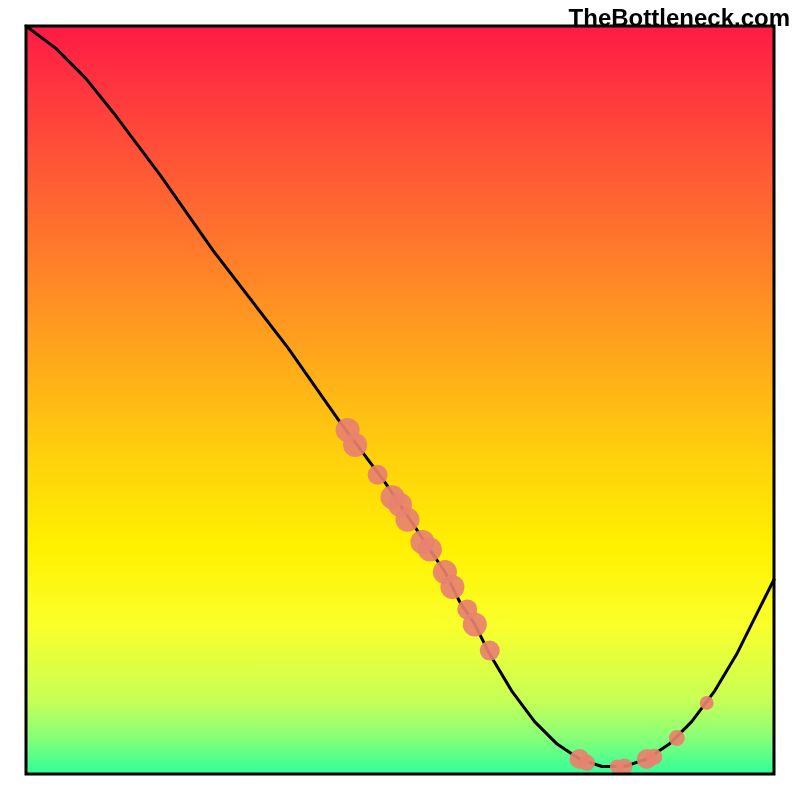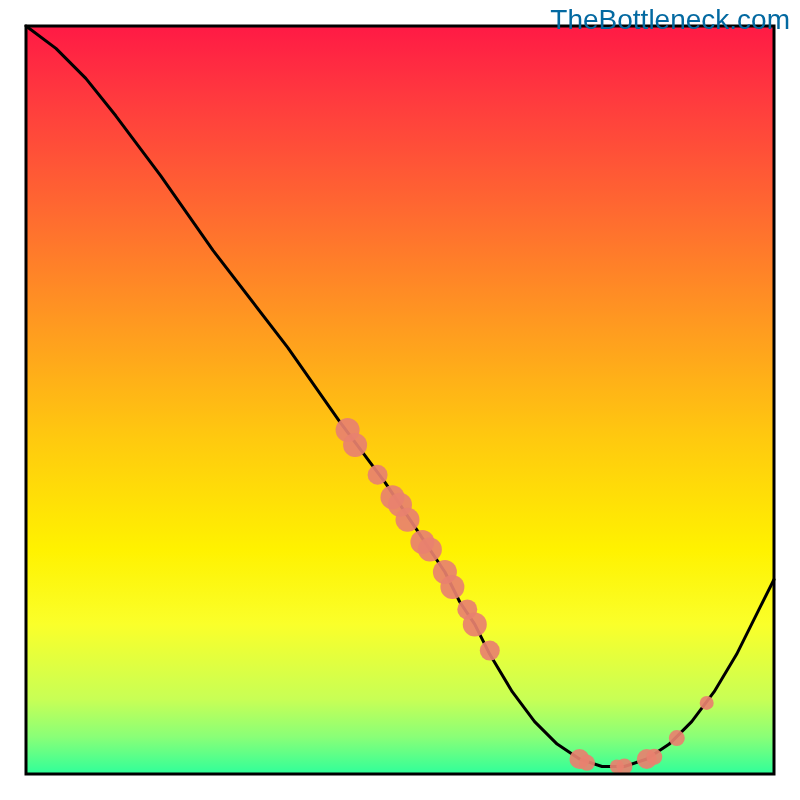--- a/index.html
+++ b/index.html
@@ -12,23 +12,23 @@
   }
   .container {
     position: relative;
     width: 800px;
     height: 800px;
   }
   .watermark {
     position: absolute;
     top: 4px;
     right: 10px;
-    font-size: 28px;
-    color: #0369a1;
-    font-weight: 400;
+    font-size: 24px;
+    color: #000000;
+    font-weight: 700;
     z-index: 10;
   }
   svg {
     display: block;
   }
 </style>
 </head>
 <body>
 <div class="container">
   <div class="watermark">TheBottleneck.com</div>

